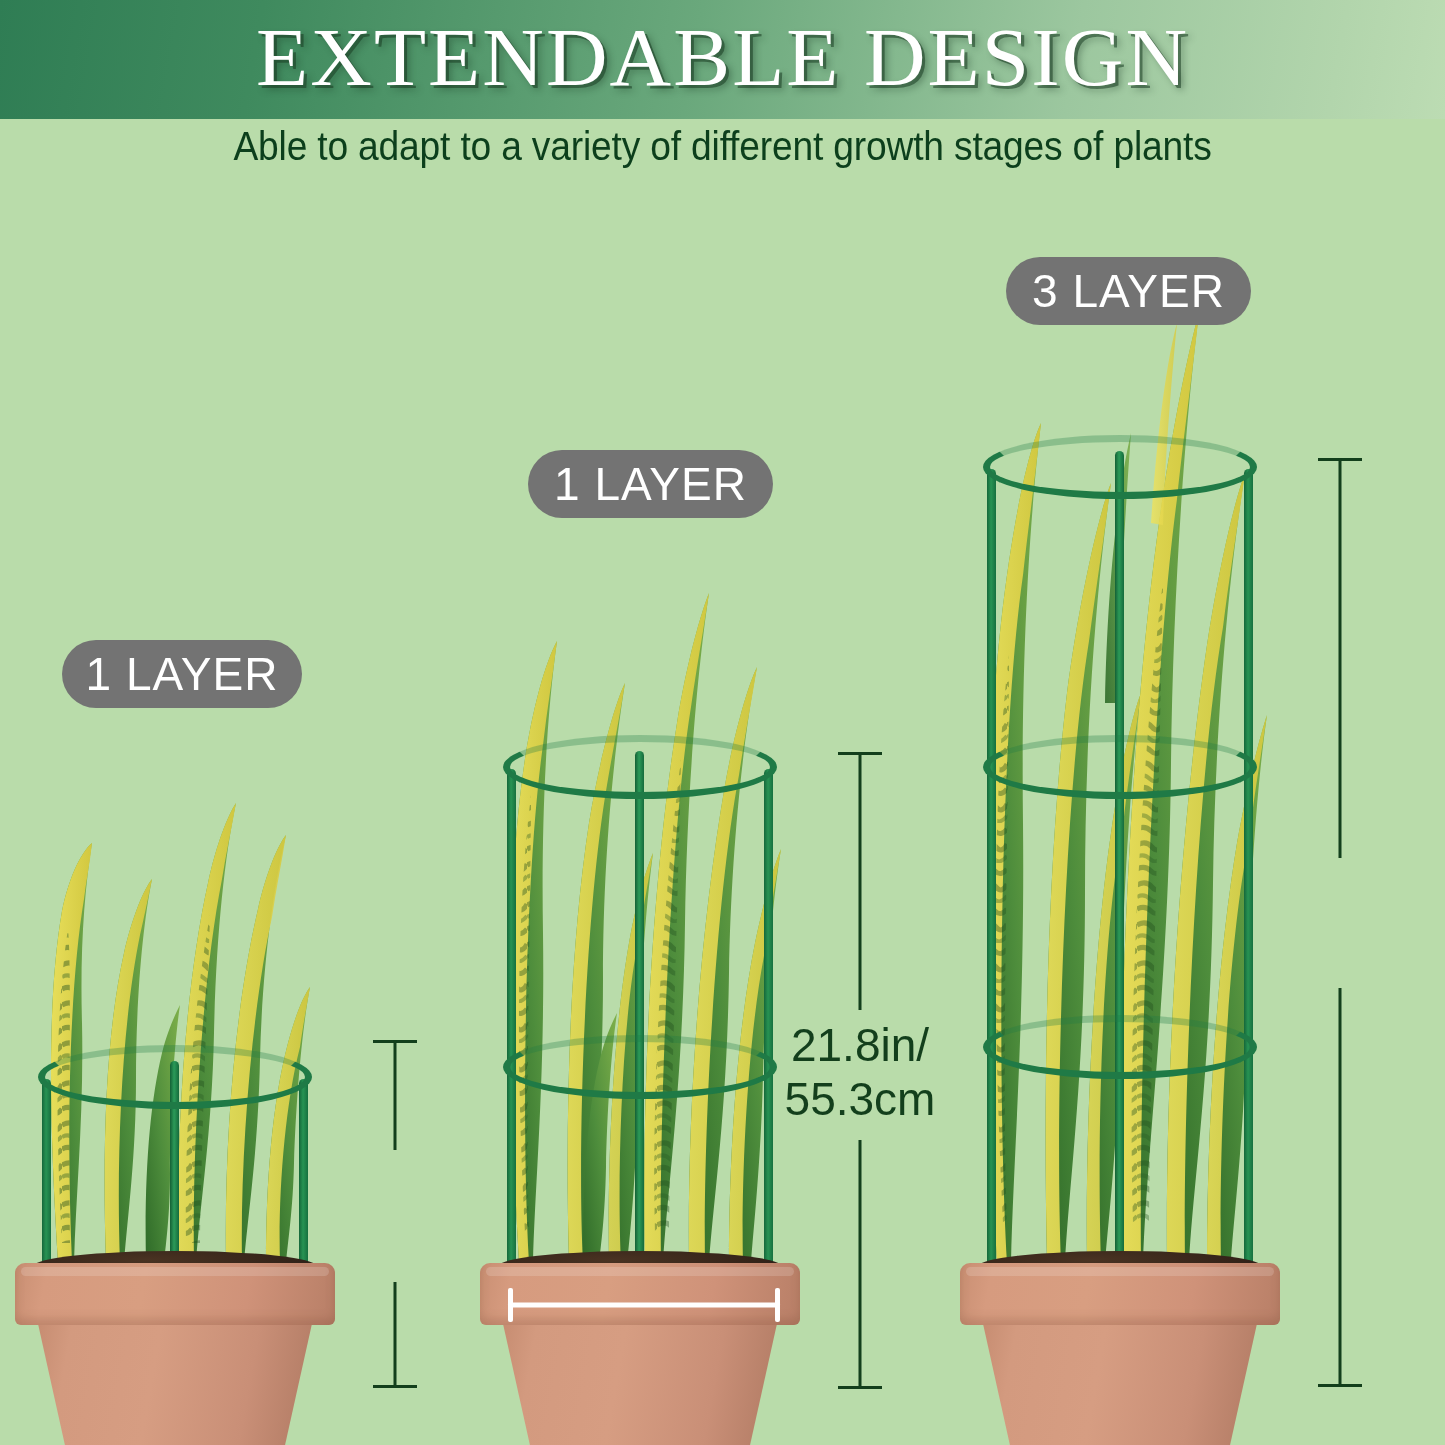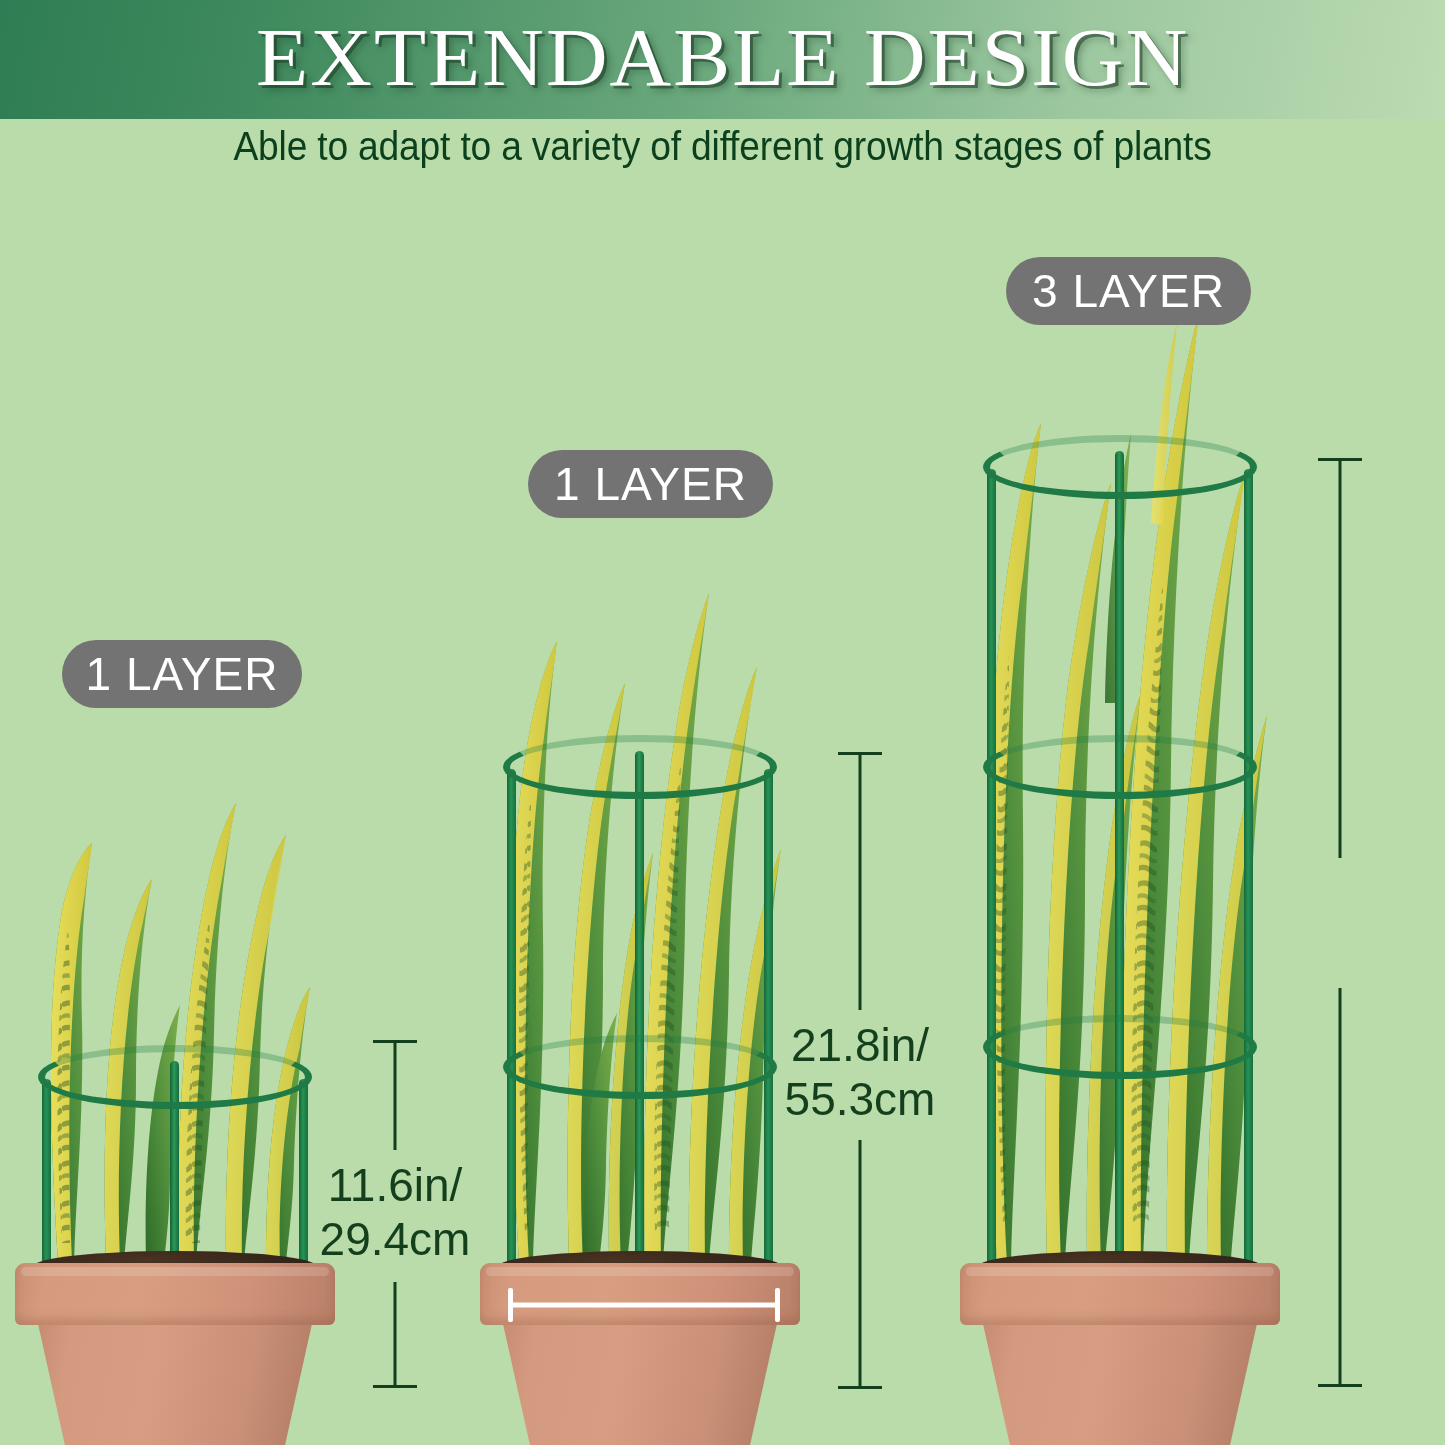--- a/index.html
+++ b/index.html
@@ -195,24 +195,20 @@
     </div>
   </div>
 
   <div class="badge" style="left:62px; top:640px; width:240px; height:68px;">
     <span>1 LAYER</span>
   </div>
 
   <div class="vdim" style="left:335px; top:1040px; width:120px; height:350px;">
     <div class="cap" style="top:0;"></div>
     <div class="seg" style="top:0; height:110px;"></div>
-    <div class="txt" style="top:118px;">
-      <div>11.6in/</div>
-      <div>29.4cm</div>
-    </div>
     <div class="seg" style="top:242px; height:105px;"></div>
     <div class="cap" style="top:345px;"></div>
   </div>
 
   <div class="group" style="left:475px; width:330px; height:1060px;">
 
     <svg viewBox="0 0 330 740" width="330" height="740" style="position:absolute; left:0; bottom:182px;">
       <g>
         <path d="M44 740 C34 560 30 380 48 250 C56 190 70 140 82 118 C72 190 66 290 68 410 C70 560 60 660 58 740 Z" fill="url(#lf)"></path>
         <path d="M44 740 C34 560 30 380 48 250 C56 190 70 140 82 118 C78 152 72 186 68 222 C50 350 46 600 54 740 Z" fill="url(#lfEdge)" opacity=".93"></path>

